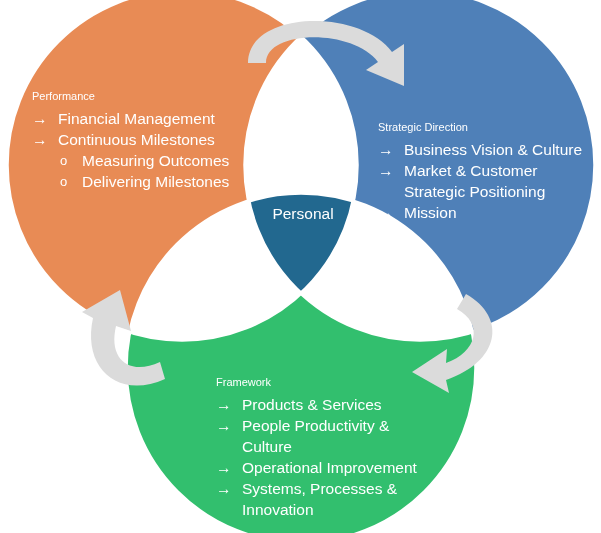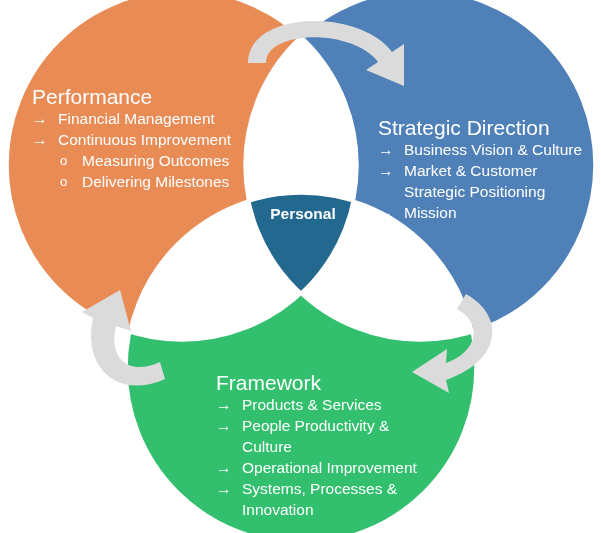--- a/index.html
+++ b/index.html
@@ -28,21 +28,21 @@
     color: #ffffff;
     font-family: "Liberation Sans", sans-serif;
     white-space: nowrap;
   }
   
   .outer-block {
     font-size: 15.5px;
     line-height: 21px;
   }
   .outer-block .hdr {
-    font-size: 21px;
+    font-size: 11px;
     margin-bottom: 1px;
   }
   .outer-block ul {
     list-style: none;
     margin: 0;
     padding: 0;
   }
   .outer-block li {
     position: relative;
     padding-left: 26px;
@@ -159,21 +159,21 @@
 
   <div class="txt outer-block" style="left:32px; top:86px;">
     <div class="hdr">Performance</div>
     <ul>
       <li>
         <span class="mk">→</span>
         <span>Financial Management</span>
       </li>
       <li>
         <span class="mk">→</span>
-        <span>Continuous Improvement</span>
+        <span>Continuous Milestones</span>
       </li>
       <li class="sub">
         <span class="mk">o</span>
         <span>Measuring Outcomes</span>
       </li>
       <li class="sub">
         <span class="mk">o</span>
         <span>Delivering Milestones</span>
       </li>
     </ul>
@@ -238,17 +238,17 @@
     <div>Continuous</div>
     <div>Improvement</div>
   </div>
 
   <div class="lens-label" style="left:327px; top:245px; width:130px;">
     <div>Build</div>
     <div>Operational</div>
     <div>Excellence</div>
   </div>
 
-  <div class="lens-label" style="left:248px; top:203px; width:110px;font-weight:bold;">
+  <div class="lens-label" style="left:248px; top:203px; width:110px;">
     <div>Personal</div>
   </div>
 
 </div>
 
 </body></html>

